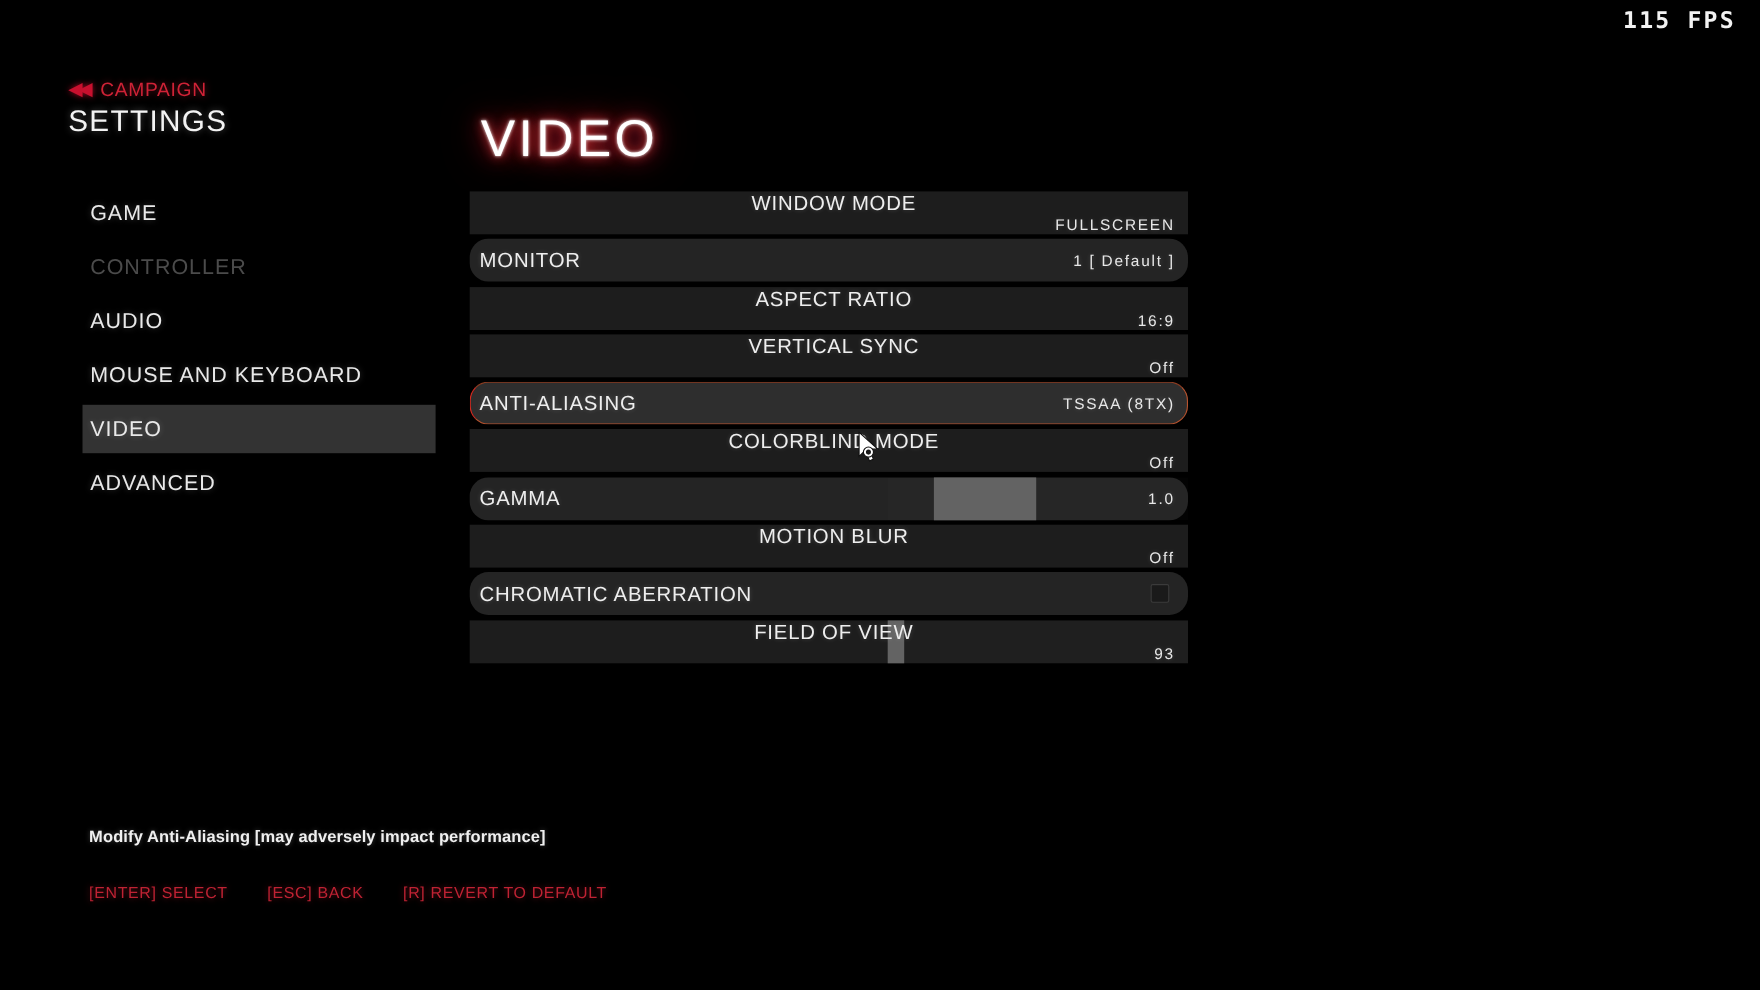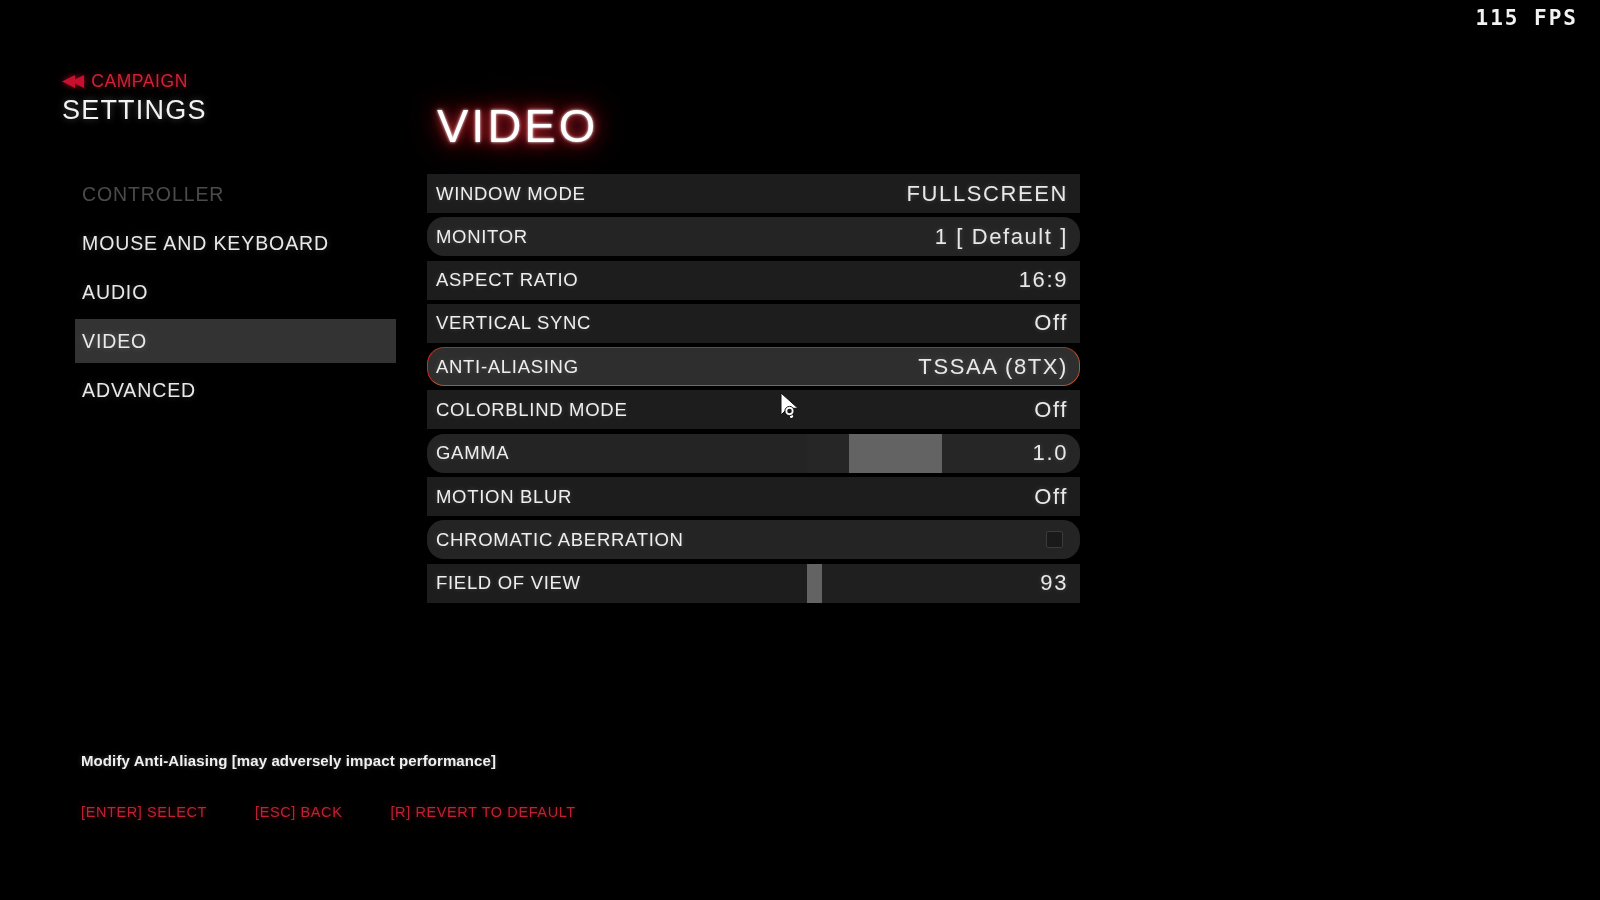--- a/index.html
+++ b/index.html
@@ -120,21 +120,21 @@
   }
   .setting-row {
     position: relative;
     height: 39px;
     margin-bottom: 4.3px;
     display: flex;
     align-items: center;
     box-sizing: border-box;
     cursor: pointer;
   }
-  .setting-row.tone-a { background: #1d1d1d; }
+  .setting-row.tone-a { background: #1d1d1d; flex-direction: column; }
   .setting-row.tone-b { background: #242424; border-radius: 17px; }
   .setting-row.selected {
     background: #2e2e2e;
     border: 1px solid #b9532e;
     border-left-color: #d8291f;
     border-top-color: #8d3d22;
     box-shadow: inset 0 0 0 1px rgba(0,0,0,0.0);
   }
   .setting-row.selected .row-label { margin-left: 8px; }
   .row-label {
@@ -142,21 +142,21 @@
     letter-spacing: 0.7px;
     color: #eeeeee;
     margin-left: 9px;
     text-shadow: 0 0 5px rgba(255,255,255,0.18);
     white-space: nowrap;
     z-index: 2;
   }
   .row-value {
     margin-left: auto;
     margin-right: 12px;
-    font-size: 22px;
+    font-size: 14px;
     letter-spacing: 1.6px;
     color: #e8e8e8;
     text-shadow: 0 0 5px rgba(255,255,255,0.18);
     white-space: nowrap;
     z-index: 2;
   }
   .setting-row.selected .row-value { margin-right: 11px; }
 
   
   .slider-track {
@@ -209,21 +209,21 @@
     font-weight: bold;
     letter-spacing: 0.1px;
     color: #f0f0f0;
     text-shadow: 0 0 5px rgba(255,255,255,0.25);
   }
   #key-hints {
     position: absolute;
     left: 81px;
     top: 804px;
     display: flex;
-    gap: 16px;
+    gap: 4px;
   }
   .key-hint {
     color: #bf2233;
     font-size: 14.5px;
     letter-spacing: 0.6px;
     text-shadow: 0 0 6px rgba(191,34,51,0.55);
     cursor: pointer;
   }
   .key-hint + .key-hint { margin-left: 32px; }
 </style>
@@ -234,28 +234,31 @@
 
 <div id="header-block">
   <div id="breadcrumb">
     <span id="back-chevrons">◀◀</span>
     <span id="campaign-label">CAMPAIGN</span>
   </div>
   <div id="settings-title">SETTINGS</div>
 </div>
 
 <div id="sidebar">
+    <div class="nav-item">
+      <span>GAME</span>
+    </div>
     <div class="nav-item disabled">
       <span>CONTROLLER</span>
     </div>
     <div class="nav-item">
+      <span>AUDIO</span>
+    </div>
+    <div class="nav-item">
       <span>MOUSE AND KEYBOARD</span>
-    </div>
-    <div class="nav-item">
-      <span>AUDIO</span>
     </div>
     <div class="nav-item active">
       <span>VIDEO</span>
     </div>
     <div class="nav-item">
       <span>ADVANCED</span>
     </div>
   </div>
 
 <div id="video-heading">VIDEO</div>

